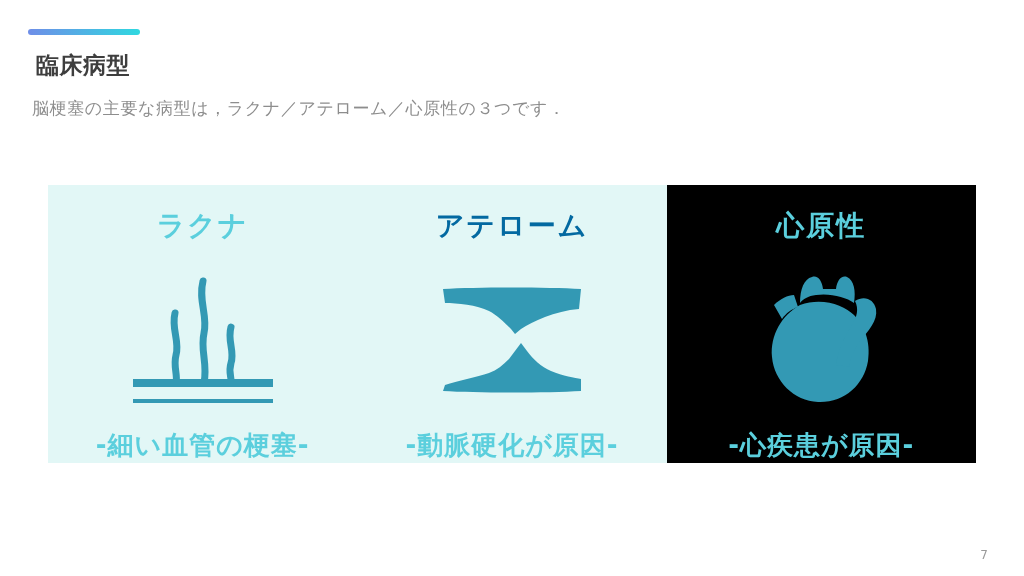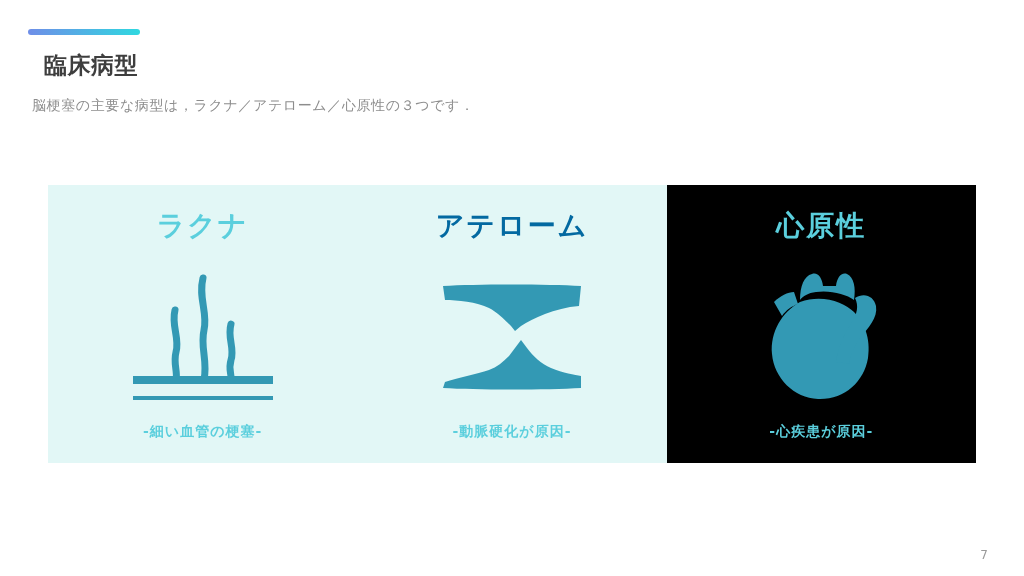--- a/index.html
+++ b/index.html
@@ -21,33 +21,33 @@
     left: 28px;
     top: 29px;
     width: 112px;
     height: 6px;
     border-radius: 3px;
   }
 
   
   .page-title {
     position: absolute;
-    left: 44px;
+    left: 36px;
     top: 50px;
     font-size: 23px;
     font-weight: bold;
     color: #3e3e3e;
     letter-spacing: 0.5px;
     white-space: nowrap;
   }
   .page-subtitle {
     position: absolute;
     left: 32px;
     top: 97px;
-    font-size: 14px;
+    font-size: 17px;
     color: #8d8d8d;
     letter-spacing: 0.6px;
     white-space: nowrap;
   }
 
   
   .cards {
     position: absolute;
     left: 48px;
     top: 185px;
@@ -77,22 +77,21 @@
     flex: 1;
     display: flex;
     align-items: center;
     justify-content: center;
     width: 100%;
   }
   .card-icon svg {
     display: block;
   }
   .card-caption {
-    margin-bottom: 22px;
-    font-size: 14px;
+    font-size: 26px;
     font-weight: bold;
     color: #5bcfdd;
     letter-spacing: 1px;
     white-space: nowrap;
   }
 
   
   .page-number {
     position: absolute;
     right: 36px;

